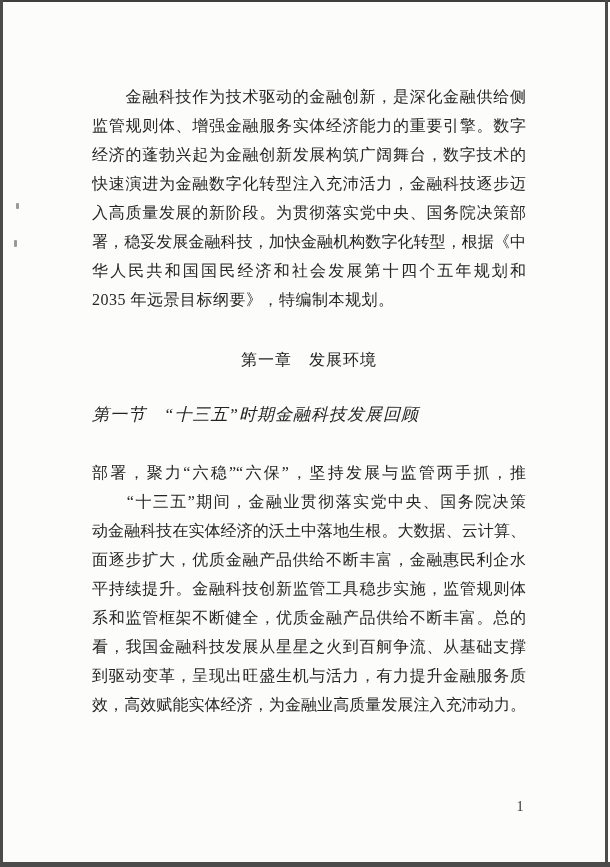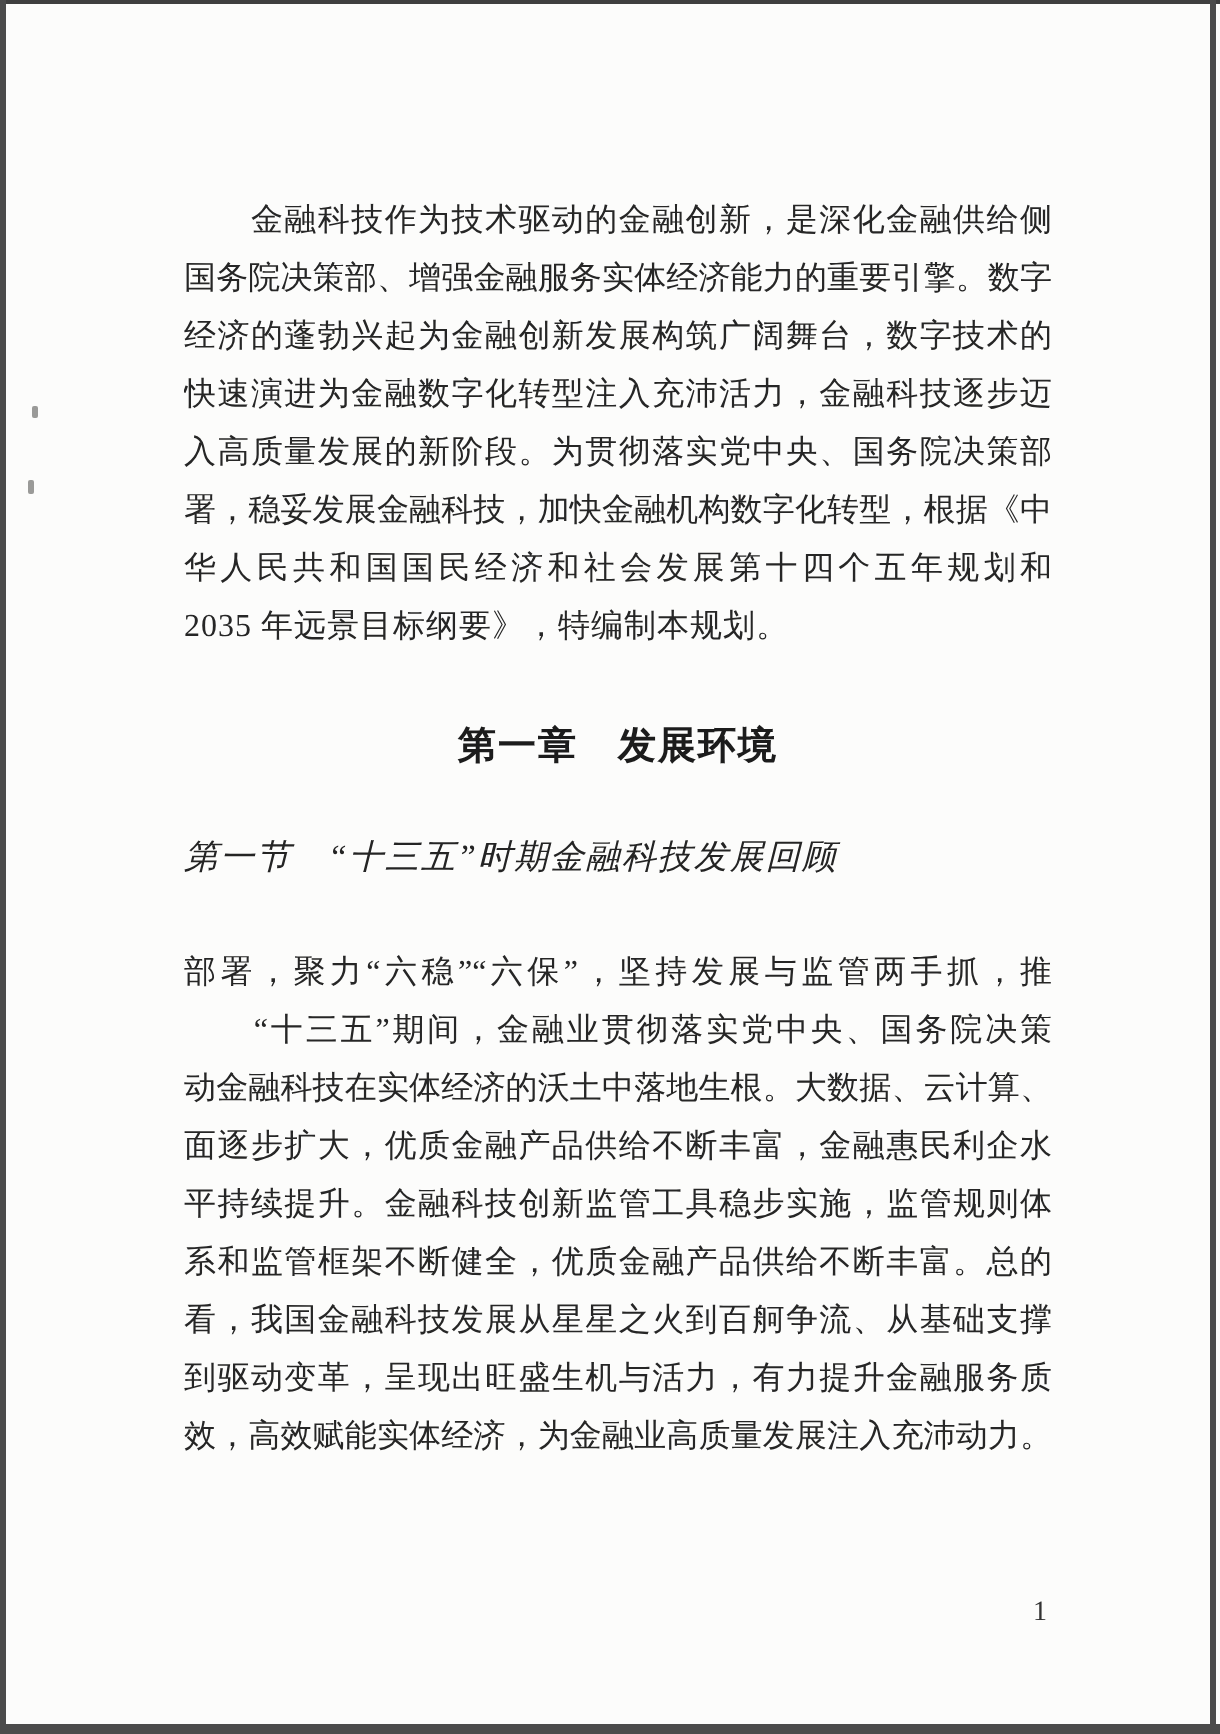--- a/index.html
+++ b/index.html
@@ -22,21 +22,21 @@
   .edge-left   { top: 0; left: 0; width: 3px;  height: 867px; }
   .edge-right  { top: 0; left: 605px; width: 3px; height: 867px; }
   .edge-bottom { bottom: 0; left: 0; width: 610px; height: 5px; }
   .speck { position: absolute; background: #9a9a98; border-radius: 1px; }
   .speck-1 { left: 16px; top: 203px; width: 3px; height: 6px; }
   .speck-2 { left: 14px; top: 240px; width: 3px; height: 7px; }
 
   .content {
     position: absolute;
     left: 92px;
-    top: 96px;
+    top: 82px;
     width: 434px;
   }
   .para .line {
     height: 29px;
     line-height: 29px;
     font-size: 16px;
     color: #262626;
     text-align: justify;
     text-align-last: justify;
     overflow: hidden;
@@ -46,22 +46,22 @@
     text-align: center;
     text-align-last: left;
     letter-spacing: 0.5px;
   }
   .chapter-heading {
     margin-top: 31px;
     height: 29px;
     line-height: 29px;
     text-align: center;
     font-family: "Liberation Sans", "DejaVu Sans", sans-serif;
-    font-weight: bold;
-    font-size: 19px;
+    font-weight: normal;
+    font-size: 16px;
     color: #1c1c1c;
     letter-spacing: 1px;
   }
   .section-heading {
     margin-top: 26px;
     height: 29px;
     line-height: 29px;
     text-align: left;
     font-style: italic;
     font-size: 17px;
@@ -89,21 +89,21 @@
   <div class="edge edge-left"></div>
   <div class="edge edge-right"></div>
   <div class="edge edge-bottom"></div>
   <div class="speck speck-1"></div>
   <div class="speck speck-2"></div>
 
   <div class="content">
 
     <div class="para para-intro">
         <div class="line">　　金融科技作为技术驱动的金融创新，是深化金融供给侧</div>
-        <div class="line">国务院决策部、增强金融服务实体经济能力的重要引擎。数字</div>
+        <div class="line">监管规则体、增强金融服务实体经济能力的重要引擎。数字</div>
         <div class="line">经济的蓬勃兴起为金融创新发展构筑广阔舞台，数字技术的</div>
         <div class="line">快速演进为金融数字化转型注入充沛活力，金融科技逐步迈</div>
         <div class="line">入高质量发展的新阶段。为贯彻落实党中央、国务院决策部</div>
         <div class="line">署，稳妥发展金融科技，加快金融机构数字化转型，根据《中</div>
         <div class="line">华人民共和国国民经济和社会发展第十四个五年规划和</div>
         <div class="line">2035 年远景目标纲要》，特编制本规划。</div>
       </div>
 
     <div class="chapter-heading">第一章　发展环境</div>
 

